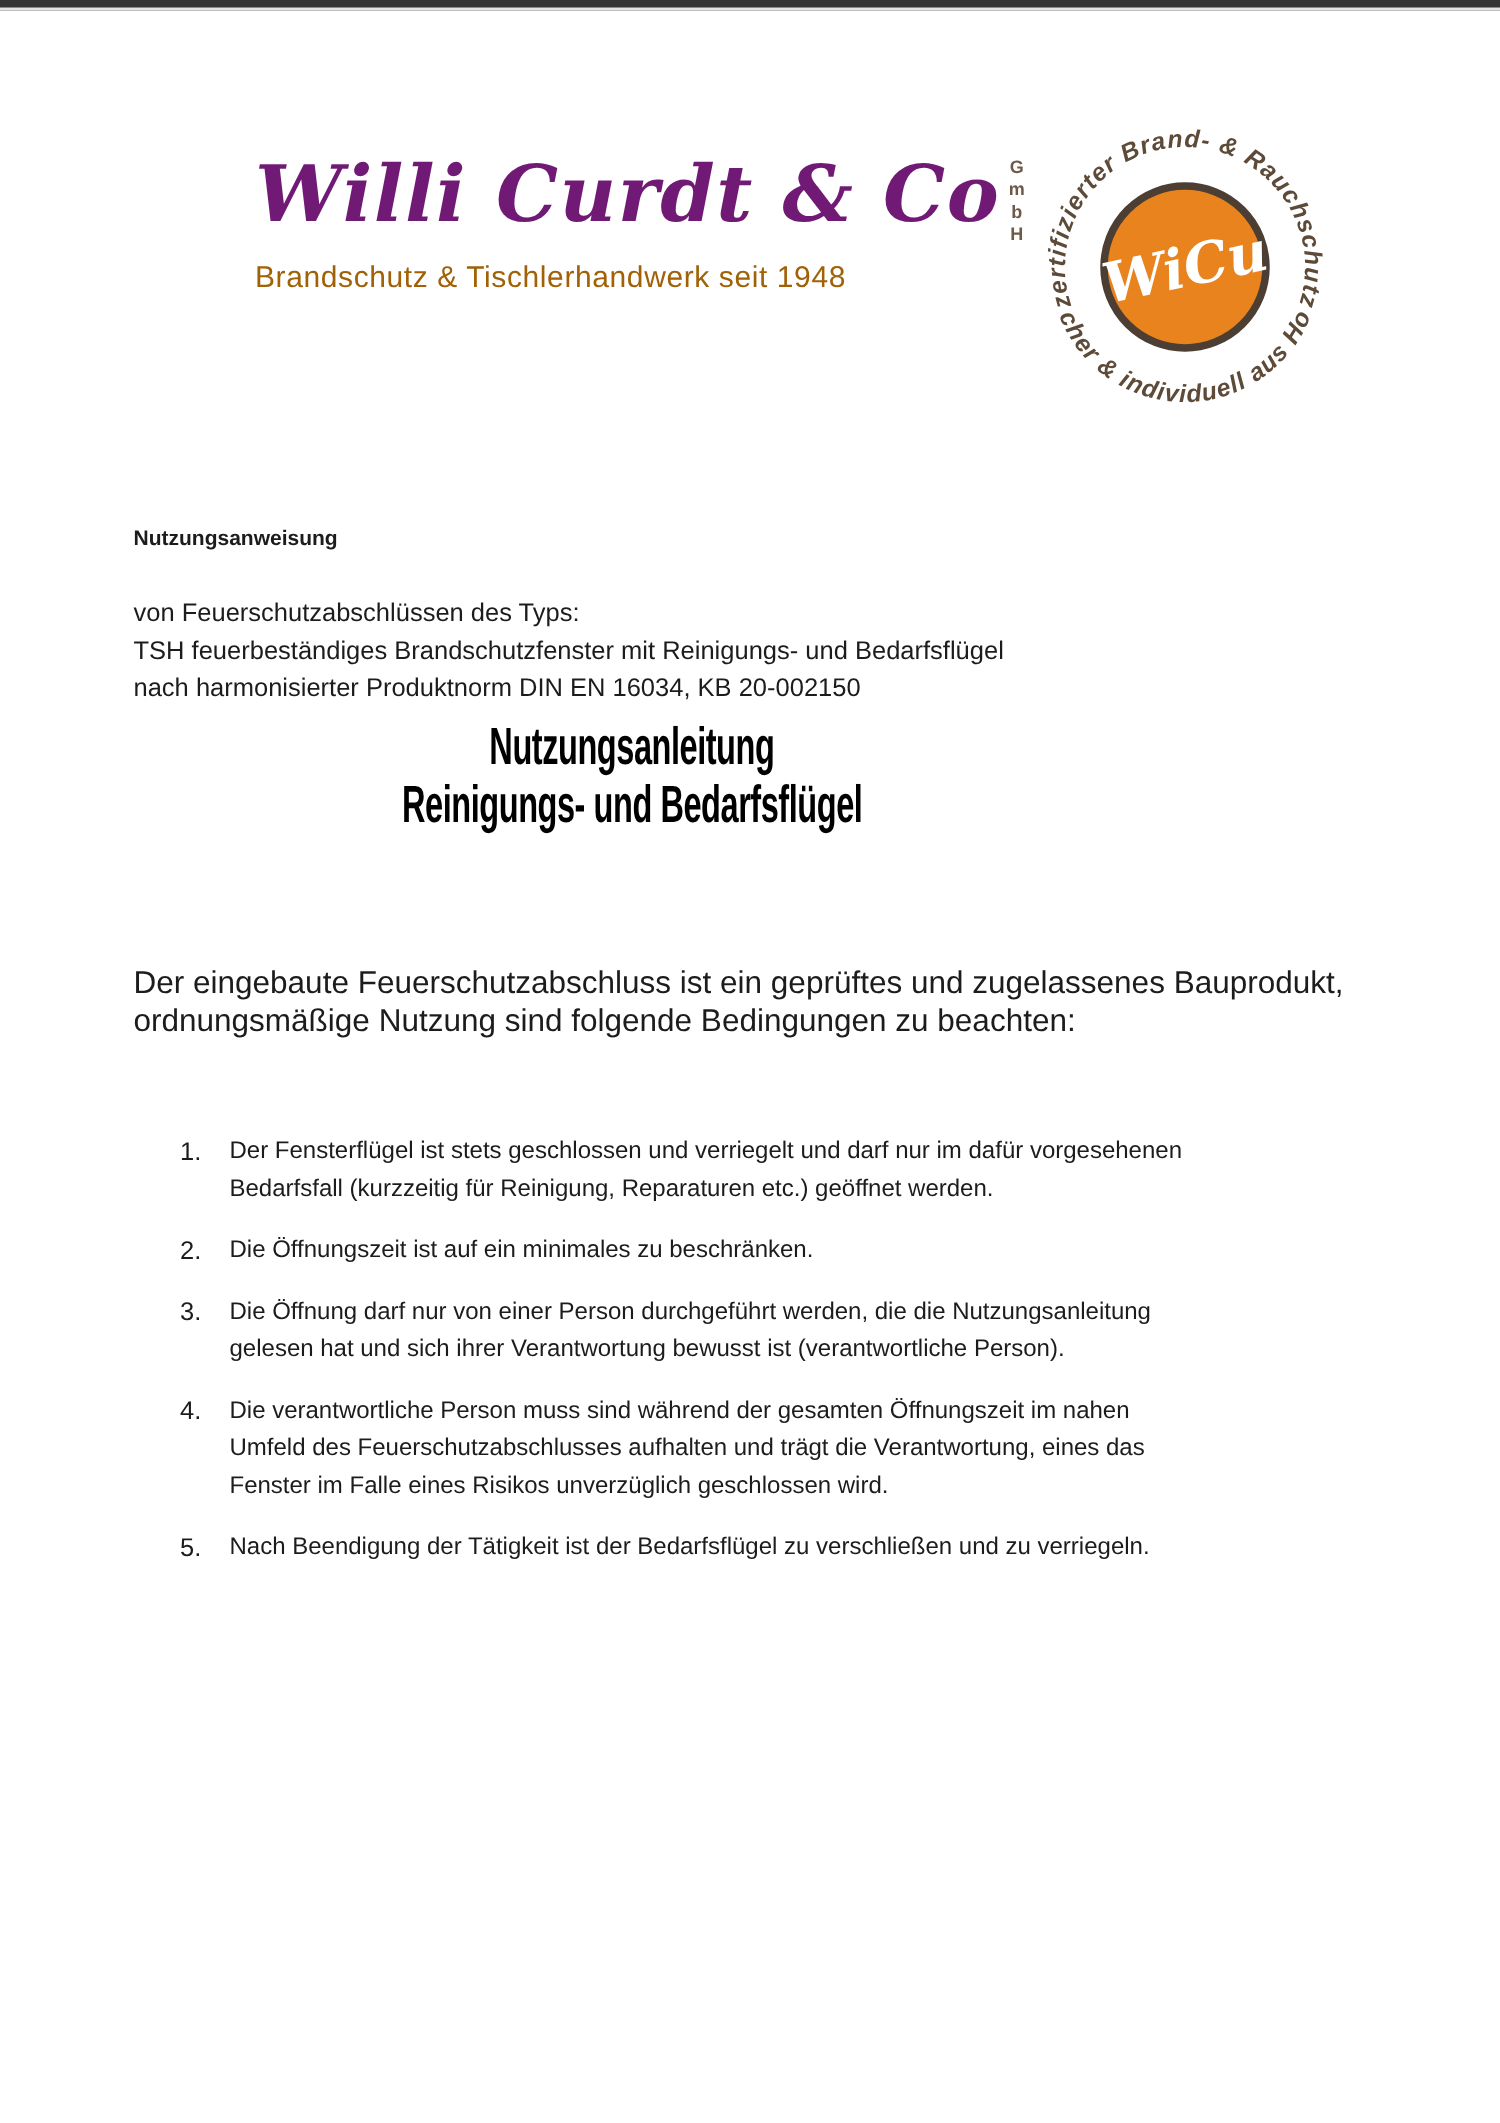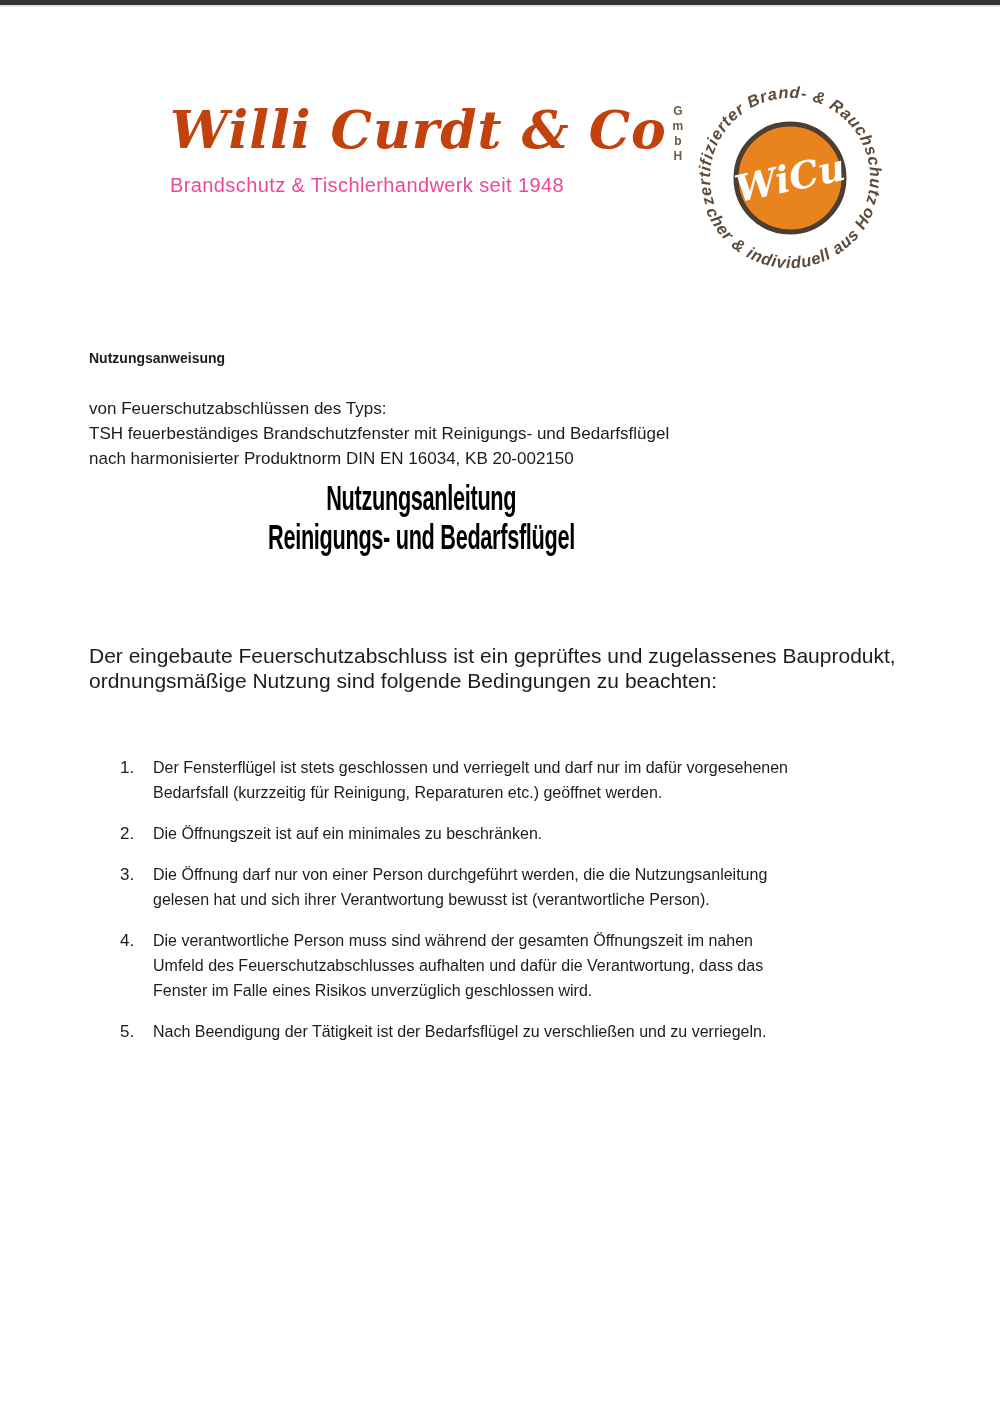--- a/index.html
+++ b/index.html
@@ -22,40 +22,40 @@
 
   
   .brand { position: absolute; left: 170px; top: 98px; }
   .brand-row { display: flex; align-items: flex-start; }
   .brand-name {
     font-family: "DejaVu Serif", serif;
     font-style: italic;
     font-weight: 700;
     font-size: 52px;
     line-height: 64px;
-    color: #c2410c;
+    color: #701a75;
     letter-spacing: 1px;
     white-space: nowrap;
   }
   .brand-gmbh {
     writing-mode: vertical-rl;
     text-orientation: upright;
     font-weight: 700;
     font-size: 12px;
     line-height: 14px;
     letter-spacing: 1px;
     color: #6e5a48;
     margin-left: 4px;
     margin-top: 6px;
     height: 64px;
   }
   .brand-tagline {
     margin-top: 6px;
     font-size: 20px;
-    color: #ec4899;
+    color: #a16207;
     letter-spacing: 0.4px;
     white-space: nowrap;
   }
 
   
   .seal { position: absolute; left: 680px; top: 68px; width: 220px; height: 220px; }
   .seal-arc {
     font-family: "Liberation Sans", sans-serif;
     font-weight: 700;
     font-style: italic;
@@ -188,21 +188,21 @@
       <span class="li-text">
         <span class="line" style="display:block">Die Öffnung darf nur von einer Person durchgeführt werden, die die Nutzungsanleitung</span>
         <span class="line" style="display:block">gelesen hat und sich ihrer Verantwortung bewusst ist (verantwortliche Person).</span>
       </span>
     </div>
 
     <div class="li">
       <span class="num">4.</span>
       <span class="li-text">
         <span class="line" style="display:block">Die verantwortliche Person muss sind während der gesamten Öffnungszeit im nahen</span>
-        <span class="line" style="display:block">Umfeld des Feuerschutzabschlusses aufhalten und dafür die Verantwortung, dass das</span>
+        <span class="line" style="display:block">Umfeld des Feuerschutzabschlusses aufhalten und trägt die Verantwortung, eines das</span>
         <span class="line" style="display:block">Fenster im Falle eines Risikos unverzüglich geschlossen wird.</span>
       </span>
     </div>
 
     <div class="li">
       <span class="num">5.</span>
       <span class="li-text">
         <span class="line" style="display:block">Nach Beendigung der Tätigkeit ist der Bedarfsflügel zu verschließen und zu verriegeln.</span>
       </span>
     </div>

